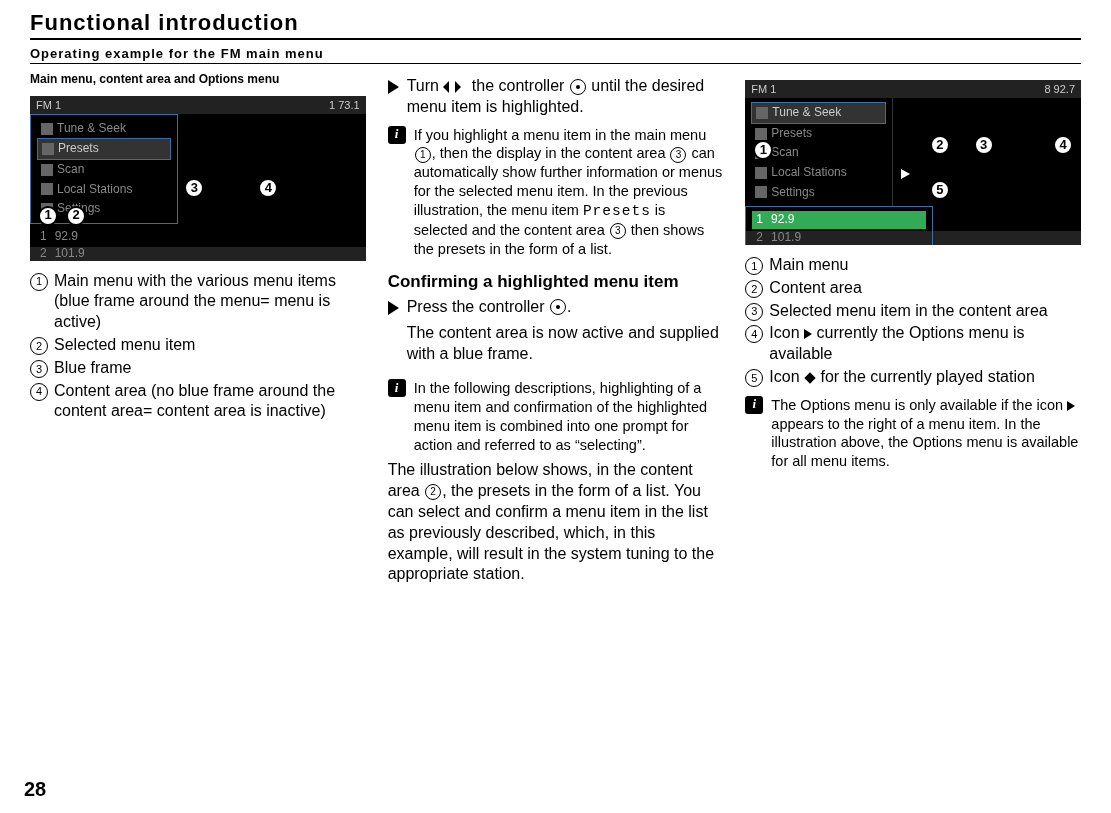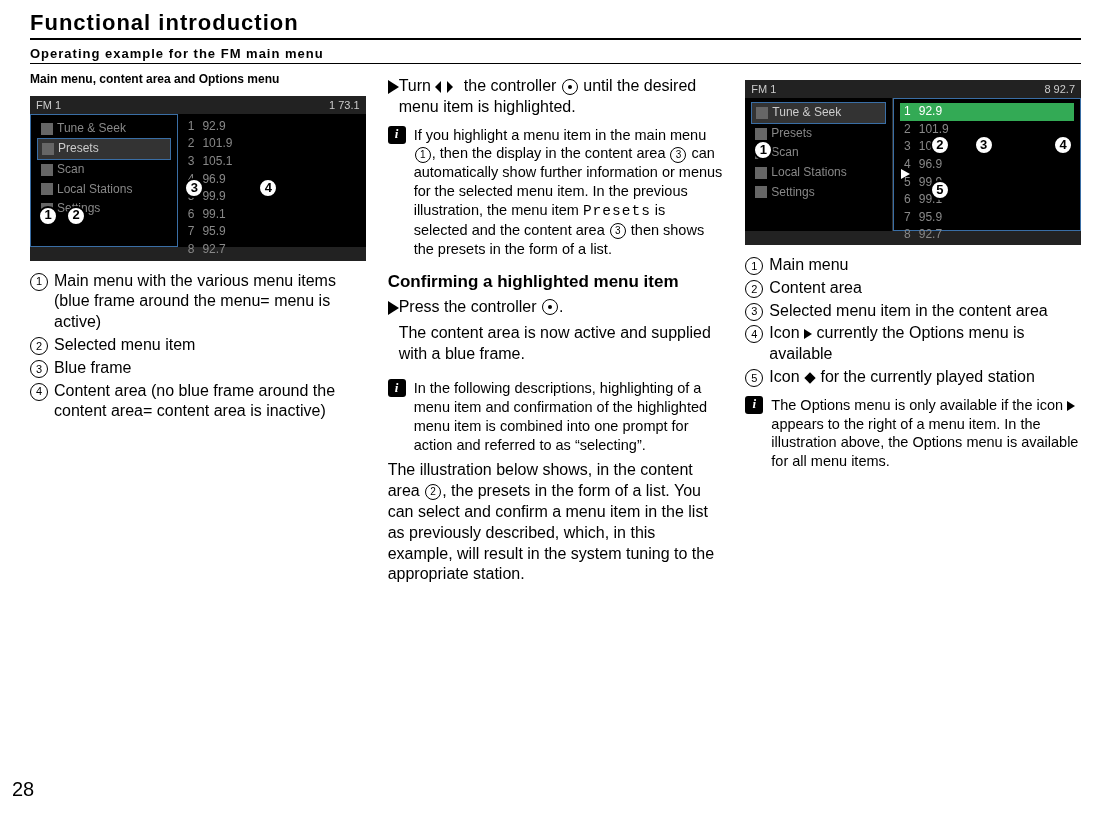--- a/index.html
+++ b/index.html
@@ -41,21 +41,21 @@
     width: 100%;
     height: 165px;
     background: #000;
     color: #9aa;
     position: relative;
     font-size: 12px;
     margin: 8px 0 10px 0;
     overflow: hidden;
   }
   .scr-header { background:#222; padding:2px 6px; font-size:11px; display:flex; justify-content:space-between; color:#ccc; }
-  .scr-body { display:flex; height:calc(100% - 32px); }
+  .scr-body { display:flex; height:calc(100% - 32px);flex-direction:column; }
   .scr-left { width:44%; border-right:1px solid #333; padding:4px 6px; }
   .scr-right { width:56%; padding:4px 6px; }
   .scr-item { padding:2px 4px; color:#888; display:flex; align-items:center; gap:4px; }
   .scr-item.sel { background:#333; border:1px solid #3a6ea5; color:#ccc; }
   .scr-icon { width:12px; height:12px; background:#666; display:inline-block; }
   .scr-preset { padding:1px 4px; color:#888; display:flex; gap:8px; }
   .scr-preset.hl { background:#3a5; color:#fff; }
   .scr-footer { height:16px; background:#222; }
   .marker {
     position:absolute; width:20px; height:20px; border-radius:50%;
@@ -65,41 +65,41 @@
   .play-triangle {
     position:absolute; left:46.5%; top:54%; width:0; height:0;
     border-left:9px solid #fff; border-top:5px solid transparent; border-bottom:5px solid transparent;
   }
   .legend { margin-top:4px; }
   .legend-row { display:flex; align-items:flex-start; gap:6px; margin-bottom:2px; }
   .circ {
     flex:0 0 18px; width:18px; height:18px; border:1.2px solid #000; border-radius:50%;
     font-size:11px; display:flex; align-items:center; justify-content:center; margin-top:2px;
   }
-  .action-row { display:flex; align-items:flex-start; margin:4px 4px 4px 0; }
+  .action-row { display:flex; align-items:flex-start; gap:8px; margin:4px 4px 4px 0; }
   .tri { flex:0 0 auto; width:0; height:0; border-left:11px solid #000; border-top:7px solid transparent; border-bottom:7px solid transparent; margin-top:4px; }
   .inline-circ {
     display:inline-flex; width:16px; height:16px; border:1.2px solid #000; border-radius:50%;
     font-size:10px; align-items:center; justify-content:center; vertical-align:middle; margin:0 1px;
   }
   .inline-knob {
     display:inline-flex; width:16px; height:16px; border:1.2px solid #000; border-radius:50%;
     align-items:center; justify-content:center; vertical-align:middle; margin:0 1px;
   }
   .inline-knob::after { content:""; width:4px; height:4px; background:#000; border-radius:50%; }
   .inline-arrows { display:inline-block; font-weight:bold; letter-spacing:-4px; margin:0 6px 0 0; white-space:nowrap; }
   .inline-arrows::before { content:""; display:inline-block; width:0; height:0; border-right:6px solid #000; border-top:6px solid transparent; border-bottom:6px solid transparent; vertical-align:middle; }
   .inline-arrows::after  { content:""; display:inline-block; width:0; height:0; border-left:6px solid #000; border-top:6px solid transparent; border-bottom:6px solid transparent; vertical-align:middle; margin-left:6px; }
   .info-row { display:flex; align-items:flex-start; gap:8px; margin:8px 0 4px 0; }
   .info-icon { flex:0 0 18px; width:18px; height:18px; background:#000; color:#fff; border-radius:3px; font-family:Georgia,serif; font-style:italic; font-weight:bold; font-size:13px; display:flex; align-items:center; justify-content:center; }
   .info-text { font-size:14.5px; line-height:1.3; }
   .small-tri { display:inline-block; width:0; height:0; border-left:8px solid #000; border-top:5px solid transparent; border-bottom:5px solid transparent; vertical-align:middle; }
   .small-diamond { display:inline-block; width:8px; height:8px; background:#000; transform:rotate(45deg); vertical-align:middle; margin:0 2px; }
   .mono { font-family: "Courier New", monospace; letter-spacing:1px; }
-  .pagenum { position:absolute; left:12px; bottom:12px; font-weight:normal; font-size:20px; }
+  .pagenum { position:absolute; left:24px; bottom:12px; font-weight:bold; font-size:20px; }
   .para { margin:6px 0; }
 </style>
 </head>
 <body>
 
 <div class="chapter">Functional introduction</div>
 <div class="section">Operating example for the FM main menu</div>
 
 <div class="columns">
 

